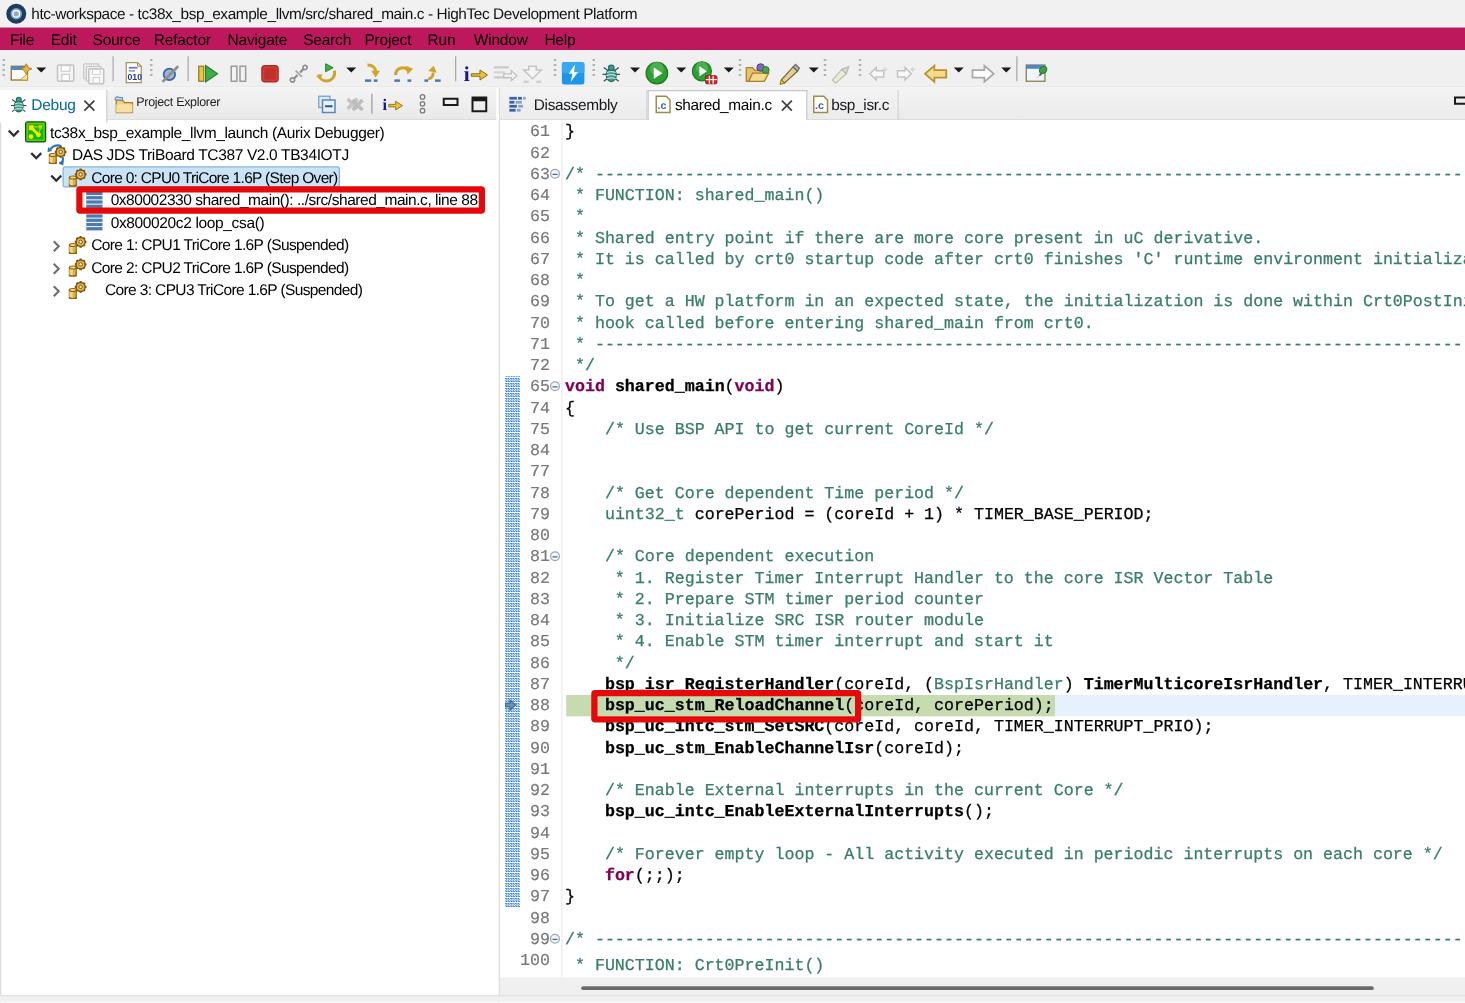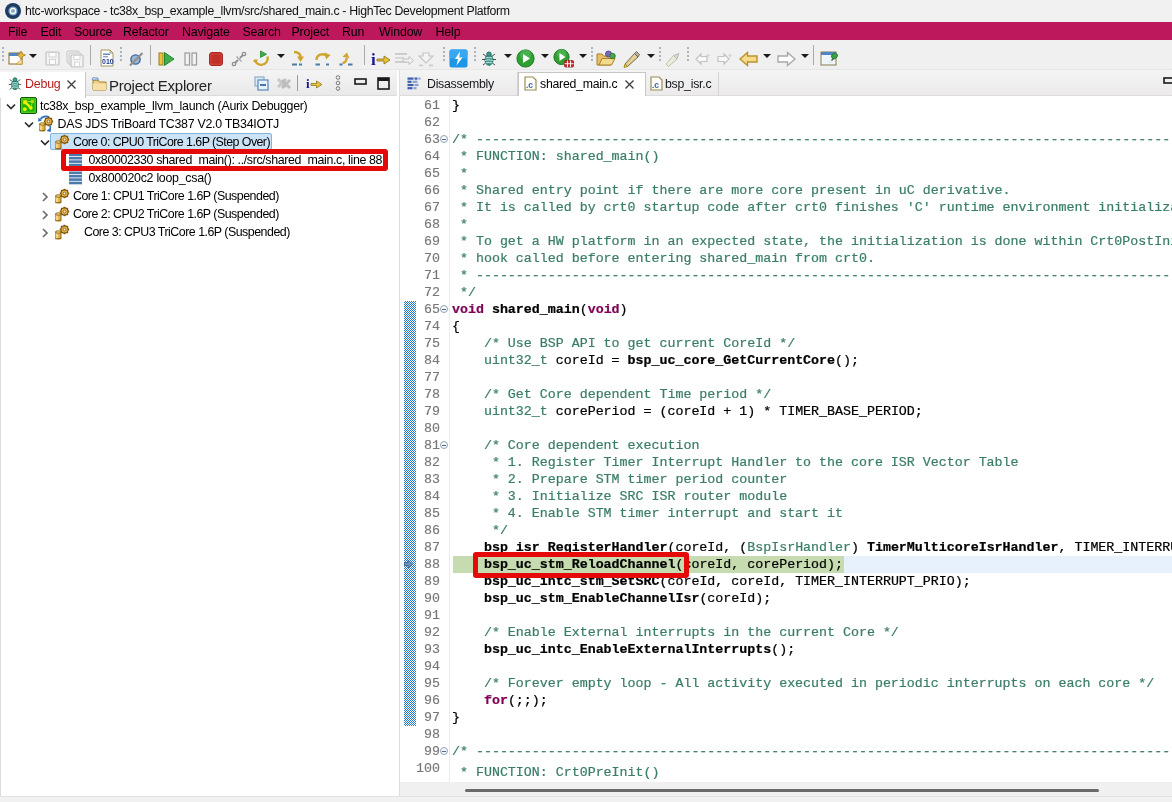--- a/index.html
+++ b/index.html
@@ -13,22 +13,22 @@
 #toolbar { position:absolute; left:0; top:40px; width:1172px; height:30px; background:#f0f0f0; border-bottom:1px solid #e6e6e6;}
 .grip { position:absolute; top:7px; width:2px; height:16px;
   background-image:repeating-linear-gradient(#aab4bc 0 2px, transparent 2px 4px); }
 .tsep { position:absolute; top:5px; width:1px; height:20px; background:#a9a9a9; }
 .drop { position:absolute; top:13.5px; width:0; height:0; border-left:4.2px solid transparent; border-right:4.2px solid transparent; border-top:4.8px solid #1a1a1a; }
 #main { position:absolute; left:0; top:70px; width:1172px; height:732px; background:#fff; }
 
 #lpanel { position:absolute; left:0; top:0; width:397px; height:732px; }
 #ltabbar { position:absolute; left:0; top:0; width:397px; height:26px; background:linear-gradient(#f4f4f4,#e9e9e9); border-bottom:1px solid #dcdcdc; }
 #ltab1 { position:absolute; left:0; top:1.5px; width:86px; height:26px; background:#ffffff; border-right:1px solid #c9c9c9; }
-#ltab1 .txt { position:absolute; left:25px; top:5.5px; font-size:12.4px; letter-spacing:-0.2px; color:#b91c1c;text-align:center; }
-#ltab2 .txt { position:absolute; left:109px; top:6.5px; font-size:15px; letter-spacing:-0.25px; color:#222; }
+#ltab1 .txt { position:absolute; left:25px; top:5.5px; font-size:12.4px; letter-spacing:-0.2px; color:#0369a1;text-align:center; }
+#ltab2 .txt { position:absolute; left:109px; top:6.5px; font-size:10px; letter-spacing:-0.25px; color:#222; }
 .treerow { position:absolute; height:18px; font-size:12.4px; letter-spacing:-0.28px; color:#000; white-space:nowrap; }
 
 #epanel { position:absolute; left:399px; top:0; width:773px; height:732px; border-left:1px solid #dedede; }
 #etabbar { position:absolute; left:0; top:0; width:772px; height:26px; background:linear-gradient(#f4f4f4,#eceaea); border-bottom:1px solid #dcdcdc;}
 .etabtxt { position:absolute; top:6.5px; font-size:12.3px; letter-spacing:-0.25px; color:#16161c; }
 #content { position:absolute; left:0; top:26px; width:772px; height:686px; background:#fff; }
 #hatch { position:absolute; left:3.5px; top:205px; width:12.5px; height:425px;
   background:conic-gradient(#2178cd 25%, #ffffff 0 50%, #2178cd 0 75%, #ffffff 0);
   background-size:2px 2px; }
 #lnums { position:absolute; left:16px; top:0px; width:34px; height:686px; }
@@ -587,21 +587,20 @@
           <div class="cl" style="top:86px;"><span class="cm"> * Shared entry point if there are more core present in uC derivative.</span></div>
           <div class="cl" style="top:103px;"><span class="cm"> * It is called by crt0 startup code after crt0 finishes 'C' runtime environment initialization.</span></div>
           <div class="cl" style="top:120px;"><span class="cm"> *</span></div>
           <div class="cl" style="top:137px;"><span class="cm"> * To get a HW platform in an expected state, the initialization is done within Crt0PostInit()</span></div>
           <div class="cl" style="top:154px;"><span class="cm"> * hook called before entering shared_main from crt0.</span></div>
           <div class="cl" style="top:171px;"><span class="cm"> * ----------------------------------------------------------------------------------------------------</span></div>
           <div class="cl" style="top:188px;"><span class="cm"> */</span></div>
           <div class="cl" style="top:205px;"><span class="kw">void</span> <span class="fn">shared_main</span>(<span class="kw">void</span>)</div>
           <div class="cl" style="top:222px;">{</div>
           <div class="cl" style="top:239px;">    <span class="cm">/* Use BSP API to get current CoreId */</span></div>
-          <div class="cl" style="top:256px;">    <span class="ty">uint32_t</span> coreId = <span class="fn">bsp_uc_core_GetCurrentCore</span>();</div>
           <div class="cl" style="top:273px;"></div>
           <div class="cl" style="top:290px;">    <span class="cm">/* Get Core dependent Time period */</span></div>
           <div class="cl" style="top:307px;">    <span class="ty">uint32_t</span> corePeriod = (coreId + 1) * TIMER_BASE_PERIOD;</div>
           <div class="cl" style="top:324px;"></div>
           <div class="cl" style="top:341px;">    <span class="cm">/* Core dependent execution</span></div>
           <div class="cl" style="top:358px;"><span class="cm">     * 1. Register Timer Interrupt Handler to the core ISR Vector Table</span></div>
           <div class="cl" style="top:375px;"><span class="cm">     * 2. Prepare STM timer period counter</span></div>
           <div class="cl" style="top:392px;"><span class="cm">     * 3. Initialize SRC ISR router module</span></div>
           <div class="cl" style="top:409px;"><span class="cm">     * 4. Enable STM timer interrupt and start it</span></div>
           <div class="cl" style="top:426px;"><span class="cm">     */</span></div>

